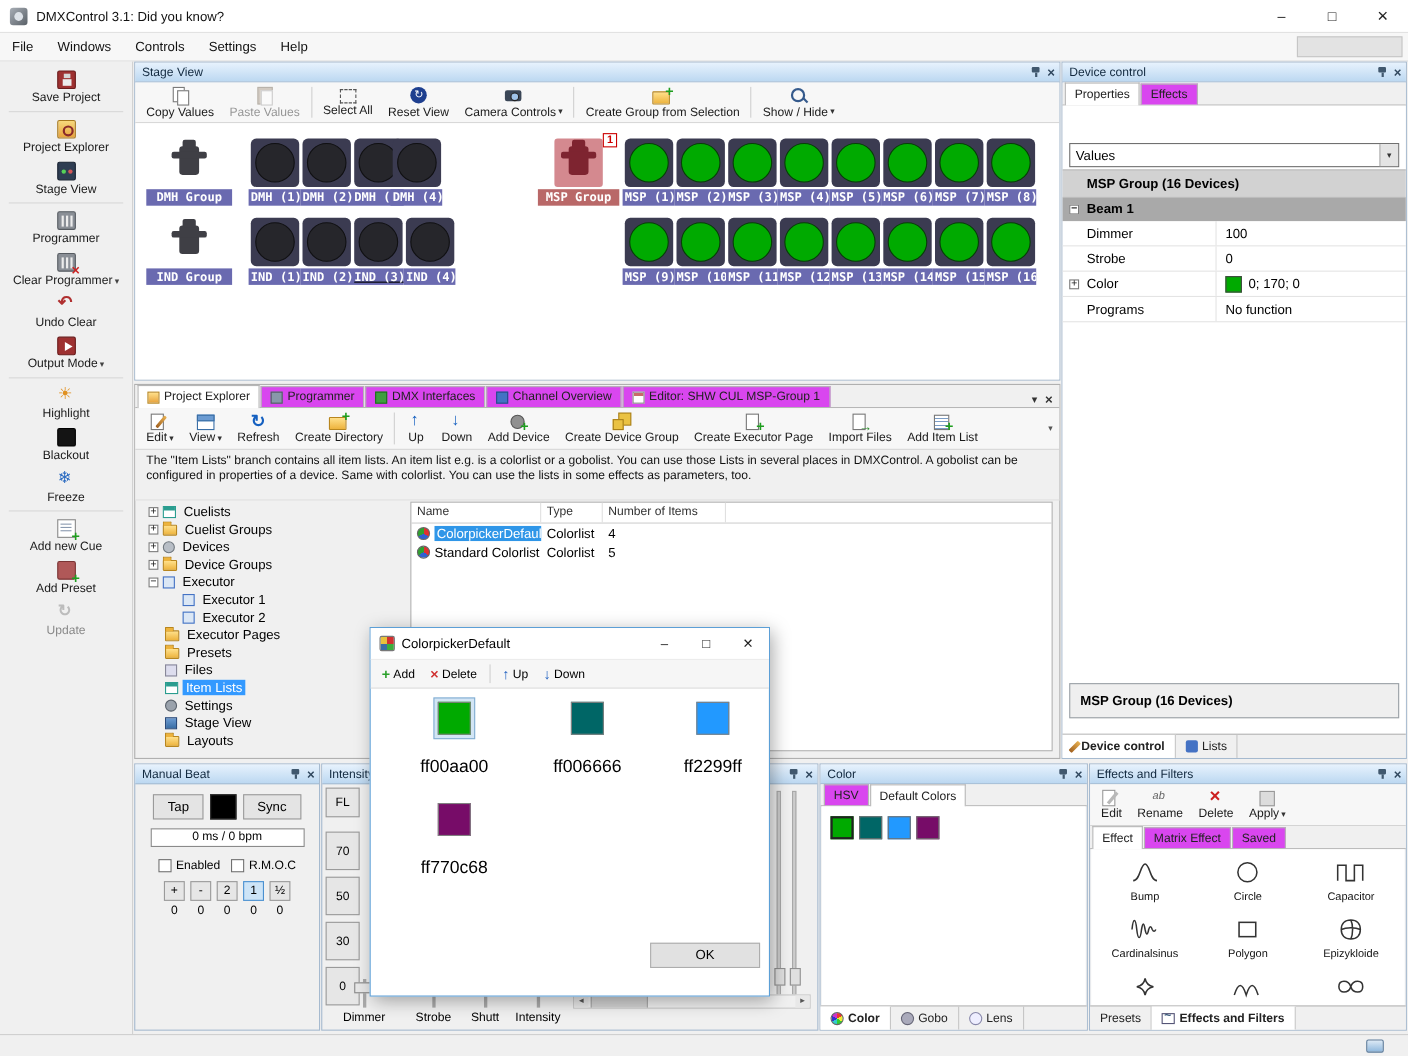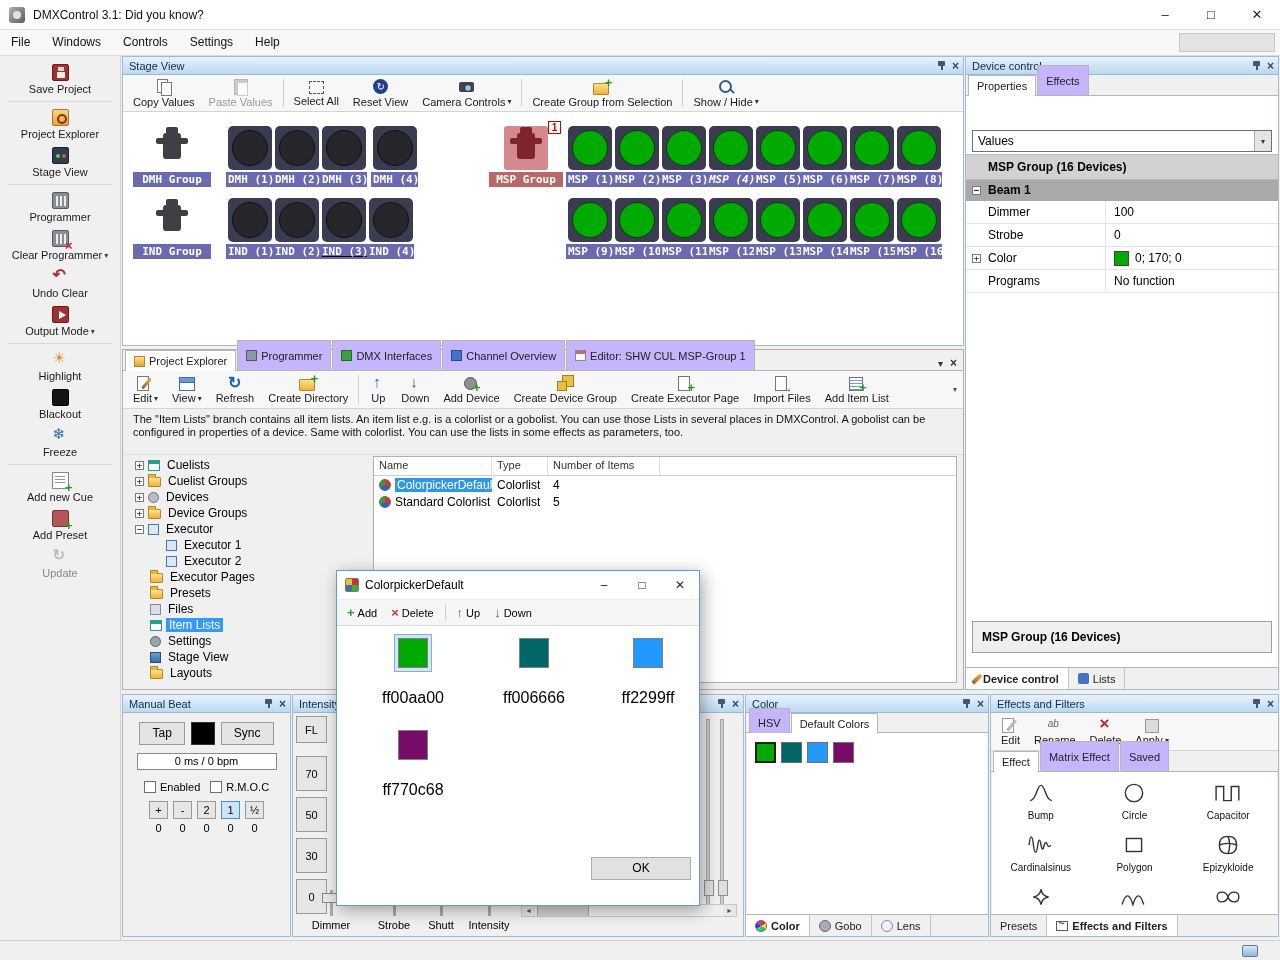--- a/index.html
+++ b/index.html
@@ -123,21 +123,21 @@
 .is-group .fx-label{text-align:center;padding-left:0}
 .fx-robot{position:absolute;left:13px;top:7px;width:18px;height:26px;background:#3f3f45;border-radius:3px}
 .fx-robot::before{content:'';position:absolute;left:-7px;top:5px;width:32px;height:6px;background:inherit;border-radius:2px}
 .fx-robot::after{content:'';position:absolute;left:3px;top:-6px;width:12px;height:8px;background:inherit;border-radius:2px}
 .kind-group-selected .fx-icon{background:#d4898f;border-radius:3px}
 .kind-group-selected .fx-robot{background:#7e2430}
 .fx-badge{position:absolute;right:2px;top:-5px;width:13px;height:13px;background:#fff;border:1px solid #c00;color:#c00;font-size:10px;font-weight:bold;line-height:12px;text-align:center}
 
 
 .tabstrip{display:flex;align-items:flex-end;height:21px;background:#f0f0f0;border-bottom:1px solid #b6b6b6;padding-left:2px}
-.tab{height:30px;line-height:18px;padding:0 8px;border:1px solid #b6b6b6;border-bottom:none;background:#c4b5fd;margin-right:1px;font-size:11px;display:flex;align-items:center;gap:4px;color:#222;white-space:nowrap}
+.tab{height:19px;line-height:18px;padding:0 8px;border:1px solid #b6b6b6;border-bottom:none;background:#d946ef;margin-right:1px;font-size:11px;display:flex;align-items:center;gap:4px;color:#222;white-space:nowrap}
 .tab.selected{background:#fff;height:21px;margin-bottom:-1px}
 .tab-right{margin-left:auto;display:flex;align-items:center;gap:7px;padding:0 6px;font-size:10px;color:#333}
 .tabicon{width:11px;height:11px;flex:none}
 .ti-explorer{background:linear-gradient(#ffe08a,#e8a33d);border:1px solid #b8861e}
 .ti-programmer{background:#8898aa;border:1px solid #556}
 .ti-dmx{background:#3f9e3f;border:1px solid #1e6e1e}
 .ti-channel{background:#4472c4;border:1px solid #2a4a8a}
 .ti-editor{background:#fff;border:1px solid #888;box-shadow:inset 0 3px 0 #c86a6a}
 
 
@@ -448,21 +448,21 @@
             <span class="fx-circle" style="background: rgb(38, 38, 43);"></span>
           </div>
           <div class="fx-label" style="background: rgb(106, 106, 176);">DMH (2)</div>
         </div>
         <div class="fixture kind-dark" style="left: 197px; top: 14px; width: 47px;">
           <div class="fx-icon">
             <span class="fx-circle" style="background: rgb(38, 38, 43);"></span>
           </div>
           <div class="fx-label" style="background: rgb(106, 106, 176);">DMH (3)</div>
         </div>
-        <div class="fixture kind-dark" style="left: 248px; top: 14px; width: 47px;">
+        <div class="fixture kind-dark" style="left: 232px; top: 14px; width: 47px;">
           <div class="fx-icon">
             <span class="fx-circle" style="background: rgb(38, 38, 43);"></span>
           </div>
           <div class="fx-label" style="background: rgb(106, 106, 176);">DMH (4)</div>
         </div>
         <div class="fixture kind-group-selected is-group" style="left: 366px; top: 14px; width: 74px;">
           <div class="fx-icon">
             <span class="fx-robot"></span>
           </div>
           <span class="fx-badge">1</span>
@@ -483,21 +483,21 @@
         <div class="fixture kind-green" style="left: 537px; top: 14px; width: 47px;">
           <div class="fx-icon">
             <span class="fx-circle" style="background: rgb(0, 170, 0);"></span>
           </div>
           <div class="fx-label" style="background: rgb(106, 106, 176);">MSP (3)</div>
         </div>
         <div class="fixture kind-green" style="left: 584px; top: 14px; width: 47px;">
           <div class="fx-icon">
             <span class="fx-circle" style="background: rgb(0, 170, 0);"></span>
           </div>
-          <div class="fx-label" style="background: rgb(106, 106, 176); font-style: italic;">MSP (4)</div>
+          <div class="fx-label" style="background: rgb(106, 106, 176);">MSP (4)</div>
         </div>
         <div class="fixture kind-green" style="left: 631px; top: 14px; width: 47px;">
           <div class="fx-icon">
             <span class="fx-circle" style="background: rgb(0, 170, 0);"></span>
           </div>
           <div class="fx-label" style="background: rgb(106, 106, 176);">MSP (5)</div>
         </div>
         <div class="fixture kind-green" style="left: 678px; top: 14px; width: 47px;">
           <div class="fx-icon">
             <span class="fx-circle" style="background: rgb(0, 170, 0);"></span>

